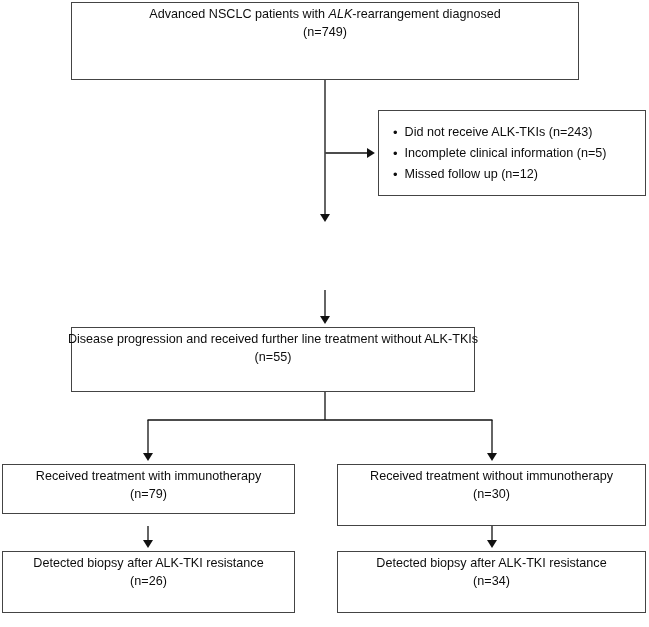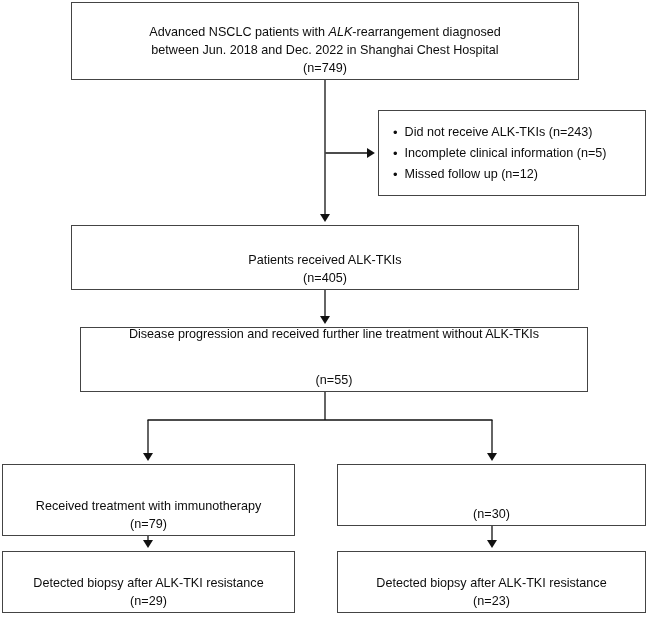--- a/index.html
+++ b/index.html
@@ -17,21 +17,21 @@
     overflow: hidden;
   }
   .node {
     position: absolute;
     box-sizing: border-box;
     border: 1px solid #444444;
     background: #ffffff;
     display: flex;
     flex-direction: column;
     align-items: center;
-    justify-content: flex-end;
+    justify-content: flex-start;
     text-align: center;
     font-size: 12.6px;
     line-height: 18px;
     padding: 2px 23px;
   }
   .node .line { display: block; white-space: nowrap; }
   .ital { font-style: italic; }
 
   .node.bullets {
     align-items: flex-start;
@@ -93,61 +93,57 @@
       <path d="M148,526 L148,544" stroke="#111111" stroke-width="1.3" fill="none" marker-end="url(#arrowhead)"></path>
     </g>
 
     <g>
       <path d="M492,526 L492,544" stroke="#111111" stroke-width="1.3" fill="none" marker-end="url(#arrowhead)"></path>
     </g>
   </svg>
 
   <div class="node" style="left:71px; top:2px; width:508px; height:78px;">
     <span class="line"><span>Advanced NSCLC patients with </span><span class="ital">ALK</span><span>-rearrangement diagnosed</span></span>
-    <span class="line">between Jun. 2018 and Dec. 2022 in Shanghai Chest Hospital</span>
     <span class="line">(n=749)</span>
   </div>
 
   <div class="node bullets" style="left:378px; top:110px; width:268px; height:86px;">
     <div class="bullet-row">
       <span class="bullet-dot">•</span>
       <span>Did not receive ALK-TKIs (n=243)</span>
     </div>
     <div class="bullet-row">
       <span class="bullet-dot">•</span>
       <span>Incomplete clinical information (n=5)</span>
     </div>
     <div class="bullet-row">
       <span class="bullet-dot">•</span>
       <span>Missed follow up (n=12)</span>
     </div>
   </div>
 
-  <div class="node" style="left:71px; top:225px; width:508px; height:65px;">
-    <span class="line">Patients received ALK-TKIs</span>
-    <span class="line">(n=405)</span>
-  </div>
 
-  <div class="node" style="left:80px; top:327px; width:508px; height:65px;gap:28px;">
+  <div class="node" style="left:71px; top:327px; width:404px; height:65px;">
     <span class="line">Disease progression and received further line treatment without ALK-TKIs</span>
     <span class="line">(n=55)</span>
   </div>
 
-  <div class="node" style="left:2px; top:464px; width:293px; height:72px;">
+  <div class="node" style="left:2px; top:464px; width:293px; height:50px;">
     <span class="line">Received treatment with immunotherapy</span>
     <span class="line">(n=79)</span>
   </div>
 
   <div class="node" style="left:337px; top:464px; width:309px; height:62px;">
+    <span class="line">Received treatment without immunotherapy</span>
     <span class="line">(n=30)</span>
   </div>
 
   <div class="node" style="left:2px; top:551px; width:293px; height:62px;">
     <span class="line">Detected biopsy after ALK-TKI resistance</span>
-    <span class="line">(n=29)</span>
+    <span class="line">(n=26)</span>
   </div>
 
   <div class="node" style="left:337px; top:551px; width:309px; height:62px;">
     <span class="line">Detected biopsy after ALK-TKI resistance</span>
-    <span class="line">(n=23)</span>
+    <span class="line">(n=34)</span>
   </div>
 
 </div>
 
 </body></html>

